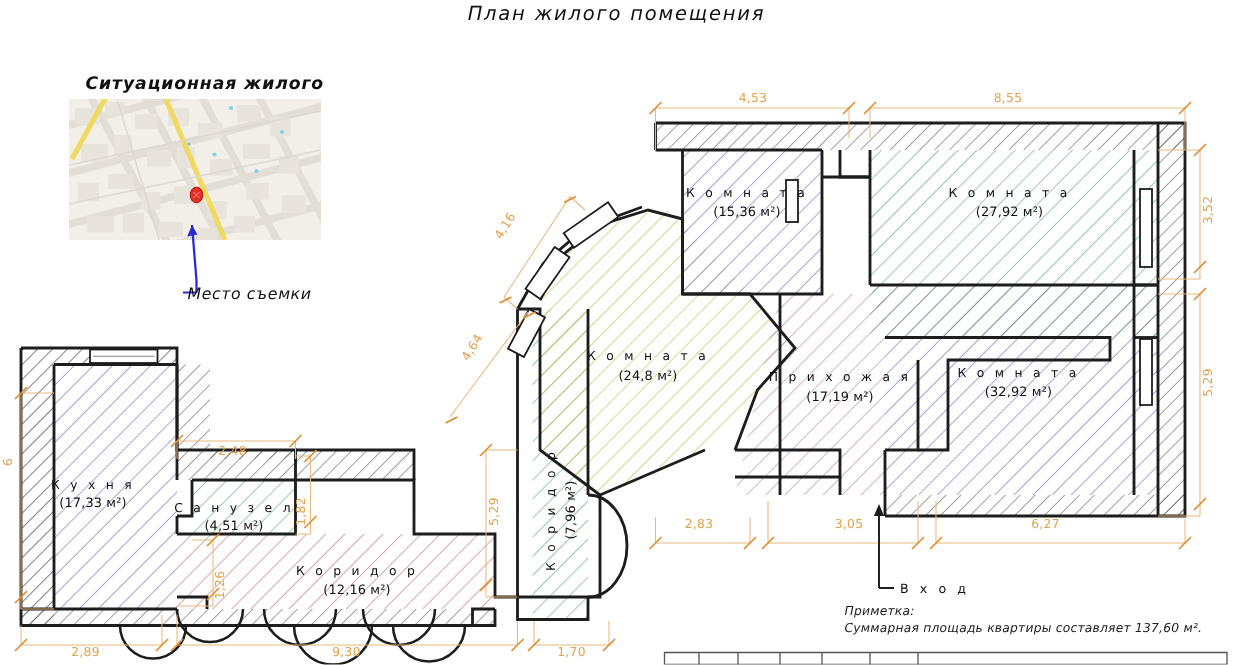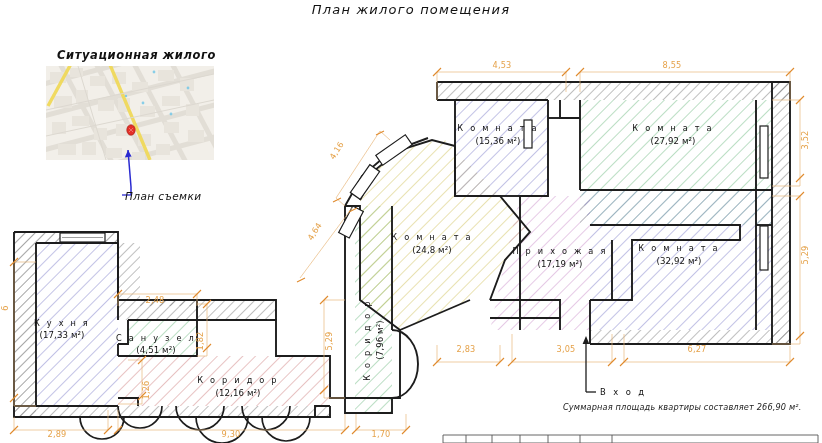--- a/index.html
+++ b/index.html
@@ -131,24 +131,25 @@
   </div>
 
   <svg class="abs" style="left:0;top:0;pointer-events:none" width="822" height="443">
     <g>
       <path d="M131 195 L131 187 L128 150 " stroke="#2a2ad0" stroke-width="1.5" fill="none"></path>
       <path d="M128 150 L124.8 157.6 L131.6 156.4 Z" fill="#2a2ad0"></path>
       <path d="M131 195 L122 195" stroke="#2a2ad0" stroke-width="1.3" fill="none"></path>
     </g>
   </svg>
 
-  <div class="abs" id="place-label">План съемки</div>
+  <div class="abs" id="place-label">Место съемки</div>
 
   <div class="abs" id="note-block">
-    <div>Суммарная площадь квартиры составляет 266,90 м².</div>
+    <div>Приметка:</div>
+    <div>Суммарная площадь квартиры составляет 137,60 м².</div>
   </div>
 
   <svg id="plan-svg" class="abs" width="822" height="443" viewBox="0 0 822 443">
     <defs>
       <pattern id="h-blue" width="9" height="9" patternTransform="rotate(45)" patternUnits="userSpaceOnUse">
         <line x1="0" y1="0" x2="0" y2="9" stroke="#6a6ac0" stroke-width="0.8"></line>
         </pattern>
       <pattern id="h-green" width="9" height="9" patternTransform="rotate(45)" patternUnits="userSpaceOnUse">
         <line x1="0" y1="0" x2="0" y2="9" stroke="#55ad6b" stroke-width="0.8"></line>
         </pattern>

